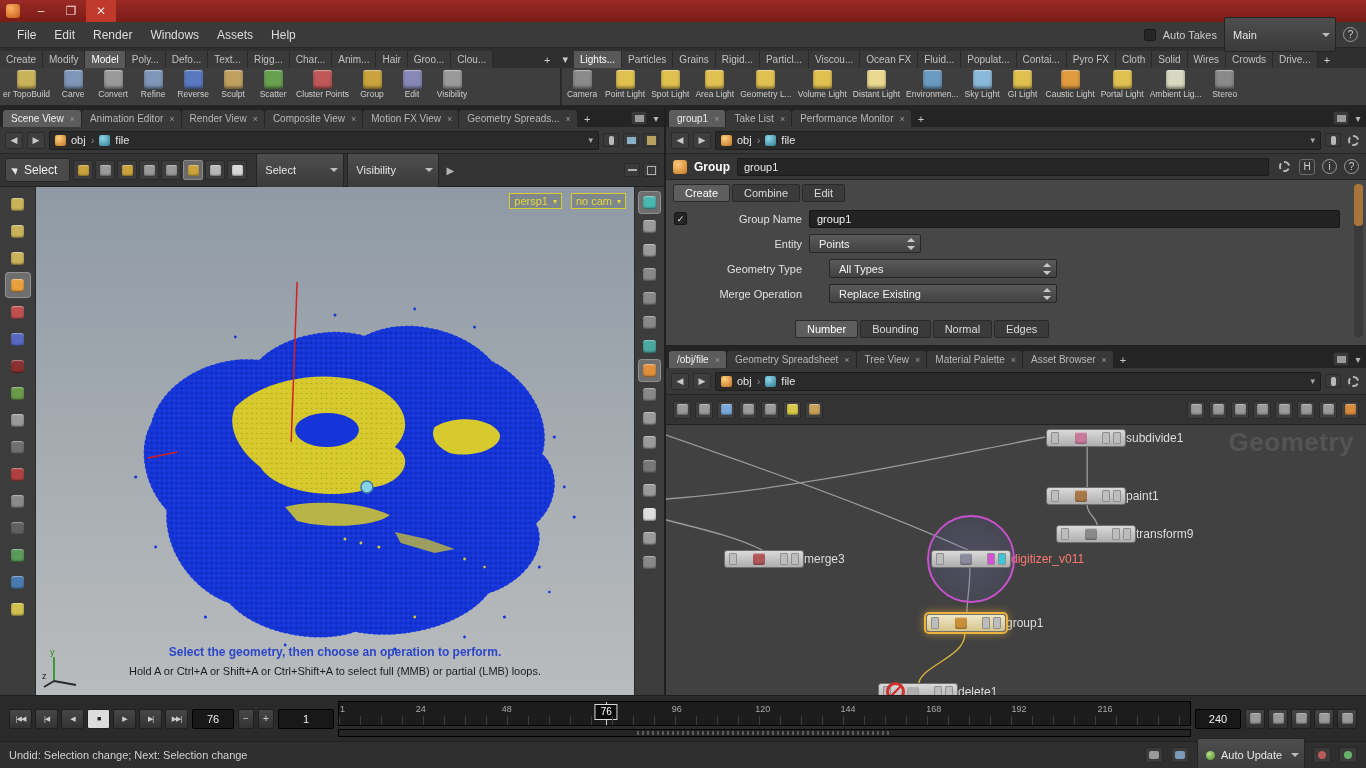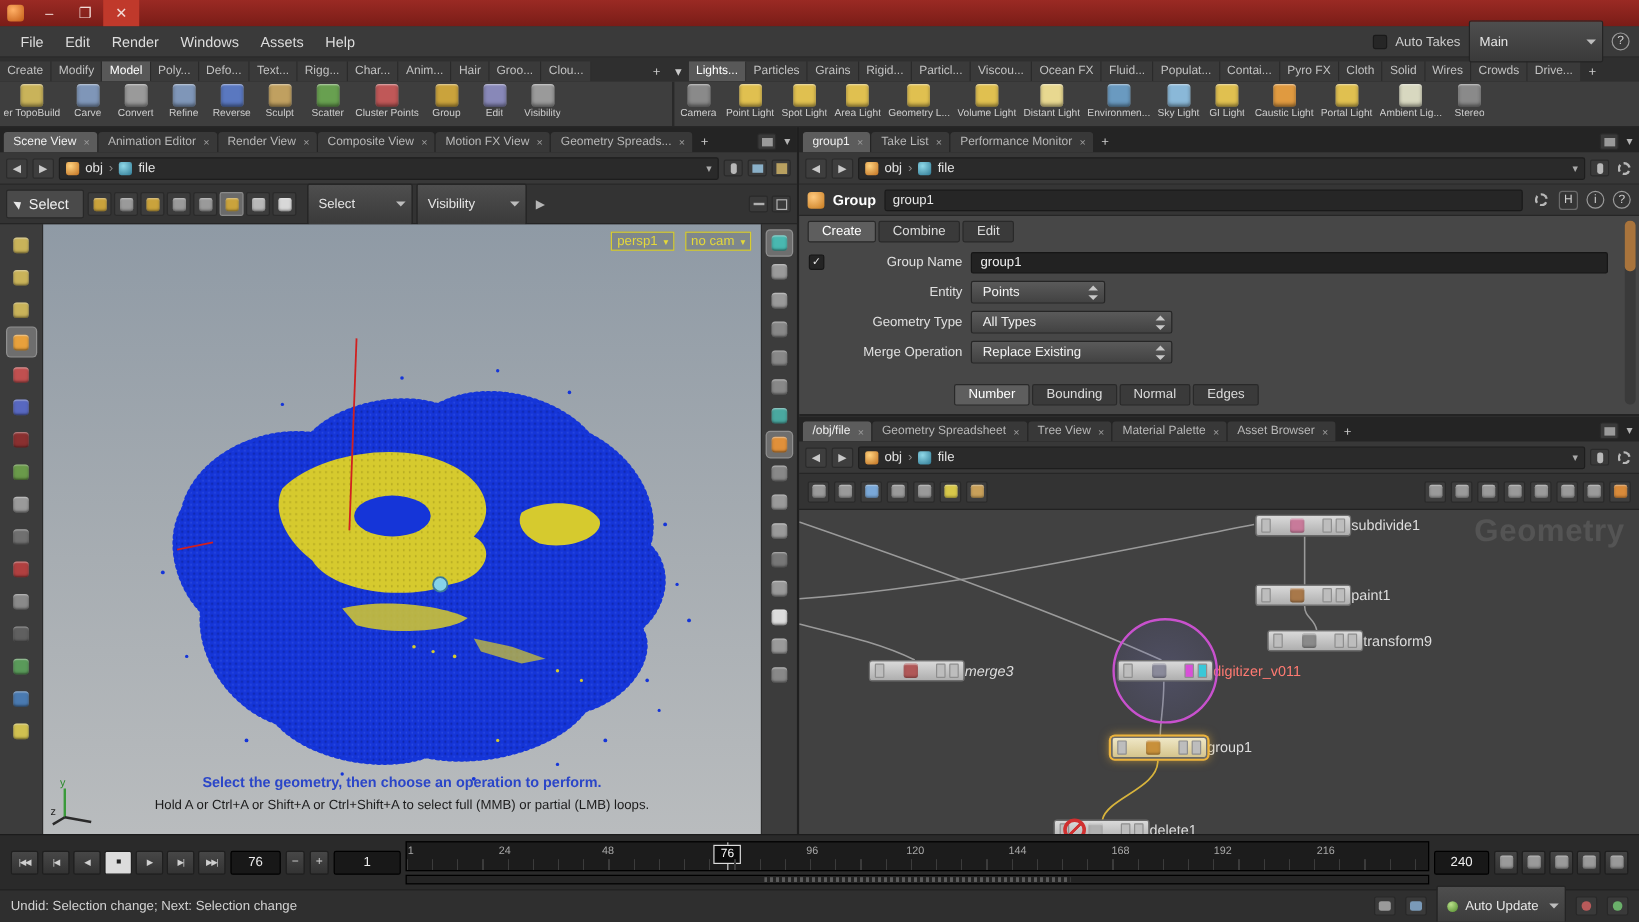--- a/index.html
+++ b/index.html
@@ -110,21 +110,21 @@
   .mtab{background:#3a3a3a;border:1px solid #292929;color:#dcdcdc;padding:2px 11px;font-size:11px;border-radius:2px;}
   .mtab.active{background:#5e5e5e;color:#ffffff;}
   .param-rows{flex:1;display:flex;flex-direction:column;gap:4px;padding:4px 26px 0 8px;}
   .prow{display:flex;align-items:center;gap:7px;height:21px;}
   .pcheck{width:13px;height:13px;background:#242424;border:1px solid #171717;border-radius:2px;display:flex;align-items:center;justify-content:center;font-size:9px;color:#e8e8e8;flex:0 0 auto;}
   .pcheck.hiddenbox{visibility:hidden;}
   .plabel{width:108px;text-align:right;color:#e0e0e0;font-size:11px;flex:0 0 auto;white-space:nowrap;}
   .ptext{flex:1;height:18px;background:#222222;border:1px solid #161616;border-radius:2px;display:flex;align-items:center;padding:0 7px;color:#efefef;}
   .pcombo{height:19px;background:linear-gradient(#5a5a5a,#424242);border:1px solid #262626;border-radius:2px;display:flex;align-items:center;gap:8px;padding:0 5px 0 9px;color:#f2f2f2;}
   .pcombo.w110{width:112px;}
-  .pcombo.w190{width:168px;}
+  .pcombo.w190{width:228px;margin-left:20px;}
   .updown{position:relative;width:9px;height:14px;margin-left:auto;}
   .updown::before{content:"";position:absolute;left:1px;top:1px;border:4px solid transparent;border-bottom-color:#c8c8c8;border-top-width:0;}
   .updown::after{content:"";position:absolute;left:1px;bottom:1px;border:4px solid transparent;border-top-color:#c8c8c8;border-bottom-width:0;}
   .param-subtabs{display:flex;gap:2px;padding:2px 7px 7px 129px;}
   .param-scrollbar{position:absolute;right:3px;top:30px;bottom:8px;width:9px;background:#3a3a3a;border-radius:4px;}
   .param-scrollbar .thumb{position:absolute;top:0;left:0;right:0;height:42px;background:#a9743c;border-radius:4px;}
 
   
   .network-pane{flex:1;display:flex;flex-direction:column;min-height:0;}
   .net-toolbar{height:30px;background:#333333;border-bottom:1px solid #222222;display:flex;align-items:center;gap:4px;padding:0 7px;flex:0 0 auto;}
@@ -987,21 +987,21 @@
                 <div class="node-body">
                   <span class="nflag"></span>
                   <span class="node-icon" style="background: rgb(138, 138, 138);"></span>
                   <span class="nflag"></span>
                   <span class="nflag"></span>
 
                 </div>
                 <span class="node-label">transform9</span>
               </div>
 
-              <div class="net-node" style="left: 58px; top: 125px; font-style: italic;">
+              <div class="net-node" style="left: 58px; top: 125px;">
 
                 <div class="node-body">
                   <span class="nflag"></span>
                   <span class="node-icon" style="background: rgb(176, 88, 88);"></span>
                   <span class="nflag"></span>
                   <span class="nflag"></span>
 
                 </div>
                 <span class="node-label">merge3</span>
               </div>

